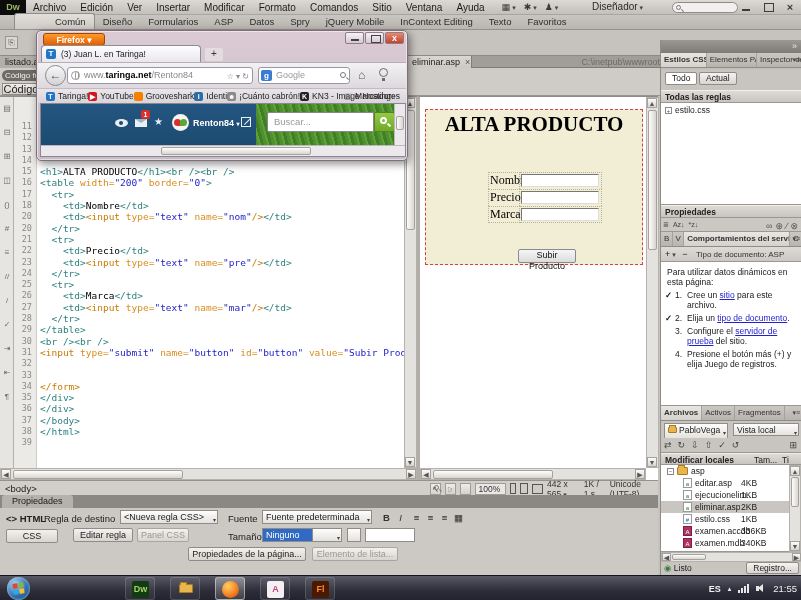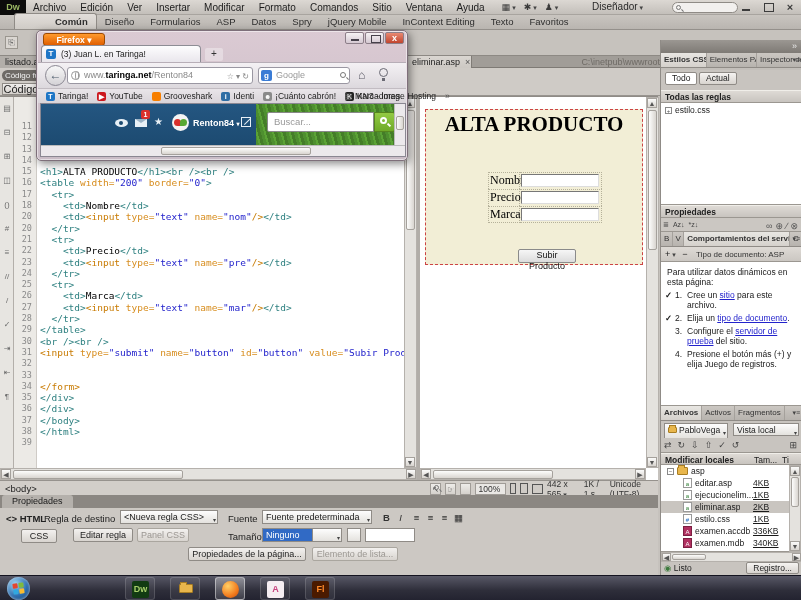--- a/index.html
+++ b/index.html
@@ -26,21 +26,21 @@
   .wb{width:14px;height:10px;position:relative;}
   .wb-min:after{content:"";position:absolute;left:3px;bottom:1px;width:8px;height:2px;background:#3c3c3c;}
   .wb-max:after{content:"";position:absolute;left:3px;top:1px;width:8px;height:7px;border:1px solid #3c3c3c;}
   .wb-close{font-size:11px;line-height:10px;color:#3c3c3c;text-align:center;font-weight:bold;}
 
   
   .insertbar{position:absolute;left:0;top:15px;width:801px;height:15px;
     background:linear-gradient(#c9c5c0,#b9b5b0);border-bottom:1px solid #94908b;display:flex;align-items:flex-end;padding-left:14px;}
   .ins-tab{font-size:9.5px;color:#2e2e2e;padding:2px 8px 1px;line-height:12px;}
   .ins-tab.active{background:linear-gradient(#e2deda,#cfcbc6);border:1px solid #8f8b86;border-bottom:none;
-    border-radius:3px 3px 0 0;font-weight:bold;padding-left:40px;}
+    border-radius:3px 3px 0 0;font-weight:normal;padding-left:40px;}
 
   
   .toolstrip{position:absolute;left:0;top:30px;width:801px;height:25px;background:#c6c2bd;}
   .toolicon{position:absolute;left:5px;top:6px;width:13px;height:13px;border:1px solid #9a968f;background:#dad6d1;
     font-size:8px;color:#555;text-align:center;line-height:12px;}
   .doctabbar{position:absolute;left:0;top:55px;width:801px;height:13px;background:#a19d98;
     border-top:1px solid #8d8984;border-bottom:1px solid #7e7a75;}
   .doctab{position:absolute;top:0;height:13px;font-size:9px;color:#222;padding:1px 5px;background:#b2aea9;}
   .doctab.active{background:linear-gradient(#dad6d1,#cbc7c2);border-left:1px solid #807c77;border-right:1px solid #807c77;}
   .tabclose{margin-left:5px;color:#555;font-size:9px;}
@@ -127,21 +127,21 @@
   .whitearea{position:absolute;left:0;width:141px;background:#fff;border-bottom:1px solid #9b9791;}
   .smallbtn{height:13px;background:linear-gradient(#f5f3f1,#d8d4cf);border:1px solid #8f8b86;border-radius:2px;
     font-size:8.5px;line-height:11px;text-align:center;color:#222;padding:0 6px;}
   .steps{font-size:8.5px;color:#1a1a1a;line-height:10px;}
   .steplink{color:#2222cc;text-decoration:underline;}
   .ftree-row{height:12px;font-size:8.5px;color:#1a1a1a;display:flex;align-items:center;white-space:nowrap;}
   .fico{display:inline-block;width:9px;height:10px;border:1px solid #999;background:#fff;margin-right:3px;position:relative;flex:none;}
   .fico i{position:absolute;left:1px;top:1px;right:1px;bottom:1px;font-style:normal;font-size:6px;line-height:8px;text-align:center;}
   .folder{display:inline-block;width:11px;height:8px;background:#e8b64c;border:1px solid #a87d22;border-radius:1px;margin-right:3px;position:relative;flex:none;}
   .folder:before{content:"";position:absolute;left:0;top:-3px;width:5px;height:2px;background:#e8b64c;border:1px solid #a87d22;border-bottom:none;}
-  .fsize{position:absolute;left:92px;text-decoration:underline;}
+  .fsize{position:absolute;left:80px;}
   .ftype{position:absolute;left:112px;margin-left:28px;}
 
   
   .ffwin{position:absolute;left:36px;top:30px;width:372px;height:131px;border-radius:5px;
     background:linear-gradient(#dbcad3,#c9bcc6);border:1px solid #7e6f7a;
     box-shadow:inset 0 0 0 1px rgba(255,255,255,.5), 2px 3px 9px rgba(0,0,0,.45);}
   .ffbtn{position:absolute;left:6px;top:2px;width:62px;height:13px;border-radius:3px;
     background:linear-gradient(#ff9a2e,#e05e00);border:1px solid #9d4a00;color:#fff;font-weight:bold;
     font-size:8.5px;text-align:center;line-height:12px;}
   .ffwb{position:absolute;top:1px;width:19px;height:12px;border:1px solid #8d7f89;border-radius:2px;
@@ -168,21 +168,21 @@
   .ffsearch{position:absolute;left:220px;top:4px;width:92px;height:17px;background:#fff;border:1px solid #9a97a2;border-radius:3px;
     font-size:9px;line-height:15px;color:#999;padding-left:17px;}
   .ffsico{position:absolute;left:2px;top:2px;width:11px;height:11px;border-radius:2px;background:#3a7bd5;color:#fff;
     font-size:8px;line-height:11px;text-align:center;font-weight:bold;}
   .ffsmag{position:absolute;right:3px;top:4px;width:6px;height:6px;border:1px solid #777;border-radius:50%;}
   .ffsmag:after{content:"";position:absolute;left:5px;top:5px;width:3px;height:1px;background:#777;transform:rotate(45deg);}
   .ffhome{position:absolute;left:320px;top:5px;font-size:12px;color:#5a5a66;}
   .ffbulb{position:absolute;left:341px;top:5px;width:9px;height:9px;border:1px solid #6a6a74;border-radius:50%;}
   .ffbulb:after{content:"";position:absolute;left:2px;top:9px;width:3px;height:3px;background:#6a6a74;}
   .ffbmbar{position:absolute;left:1px;top:57px;width:368px;height:15px;background:linear-gradient(#e9e5e9,#d9d4d9);
-    border-top:1px solid #c2bcc2;display:flex;align-items:center;padding-left:8px;gap:9px;}
+    border-top:1px solid #c2bcc2;display:flex;align-items:center;padding-left:8px;}
   .bmitem{display:flex;align-items:center;gap:3px;font-size:8.5px;color:#222;white-space:nowrap;}
   .bmfav{width:9px;height:9px;border-radius:2px;color:#fff;font-size:7px;line-height:9px;text-align:center;font-weight:bold;flex:none;}
   .ffcontent{position:absolute;left:3px;top:72px;width:366px;height:54px;border:1px solid #8a8792;background:#fff;overflow:hidden;}
   .grass{position:absolute;left:0;top:0;width:353px;height:43px;
     background:repeating-linear-gradient(75deg,#4e8f2f 0 3px,#5ba335 3px 5px,#447d28 5px 8px);}
   .bluepanel{position:absolute;left:0;top:0;width:215px;height:43px;background:linear-gradient(#245681,#1c4a70);}
   .t-eye{position:absolute;left:74px;top:15px;width:13px;height:8px;background:#e8f0f6;border-radius:50%;}
   .t-eye:after{content:"";position:absolute;left:4px;top:2px;width:4px;height:4px;background:#1c4a70;border-radius:50%;}
   .t-mail{position:absolute;left:94px;top:15px;width:12px;height:8px;background:#e8f0f6;}
   .t-mail:after{content:"";position:absolute;left:0;top:0;border-left:6px solid transparent;border-right:6px solid transparent;border-top:4px solid #9db4c6;}
@@ -430,21 +430,21 @@
       <span class="sbtext"><span>442 x 565</span><span class="caret">▾</span></span>
       <span class="sbtext">1K / 1 s</span>
       <span class="sbtext">Unicode (UTF-8)</span>
     </div>
   </div>
 
   <div class="props">
     <div class="propsstrip"></div>
     <div class="propstab">Propiedades</div>
     <span class="pp-label" style="left:6px;top:18px;font-weight:bold"><span>&lt;&gt;</span> <span>HTML</span></span>
-    <div class="pp-btn" style="left:21px;top:34px;width:36px">CSS</div>
+    <div class="pp-btn" style="left:6px;top:34px;width:52px">CSS</div>
     <span class="pp-label" style="left:44px;top:18px">Regla de destino</span>
     <div class="pp-drop" style="left:120px;top:15px;width:98px"><span>&lt;Nueva regla CSS&gt;</span><span class="dd">▾</span></div>
     <div class="pp-btn" style="left:73px;top:33px;width:60px">Editar regla</div>
     <div class="pp-btn disabled" style="left:137px;top:33px;width:52px">Panel CSS</div>
     <span class="pp-label" style="left:228px;top:18px">Fuente</span>
     <div class="pp-drop" style="left:262px;top:15px;width:110px"><span>Fuente predeterminada</span><span class="dd">▾</span></div>
     <span class="fmt" style="position:absolute;left:380px;top:17px;font-weight:bold">B</span>
     <span class="fmt" style="position:absolute;left:394px;top:17px;font-style:italic">I</span>
     <span class="fmt" style="position:absolute;left:410px;top:17px">≡</span>
     <span class="fmt" style="position:absolute;left:424px;top:17px">≡</span>
@@ -710,15 +710,27 @@
       </div>
     <div class="tb-app active" style="left:215px">
         <span class="tb-glyph" style="border-radius:50%;background:radial-gradient(circle at 35% 30%,#ffd067,#f27c1e 60%,#c2490a);color:#fff"></span>
       </div>
     <div class="tb-app" style="left:260px">
         <span class="tb-glyph" style="background:#f5eef2;color:#c6427e">A</span>
       </div>
     <div class="tb-app" style="left:305px">
         <span class="tb-glyph" style="background:#4a1a00;color:#ff8a2a">Fl</span>
       </div>
+    <div class="tray">
+      <span style="font-size:9px;font-weight:bold">ES</span>
+      <span style="font-size:7px">▴</span>
+      <span class="netbars">
+          <b style="height:3px"></b>
+          <b style="height:5px"></b>
+          <b style="height:7px"></b>
+          <b style="height:9px"></b>
+        </span>
+      <span class="spk"></span>
+      <span style="font-size:9.5px">21:55</span>
+    </div>
   </div>
 
 </div>
 
 </body></html>

